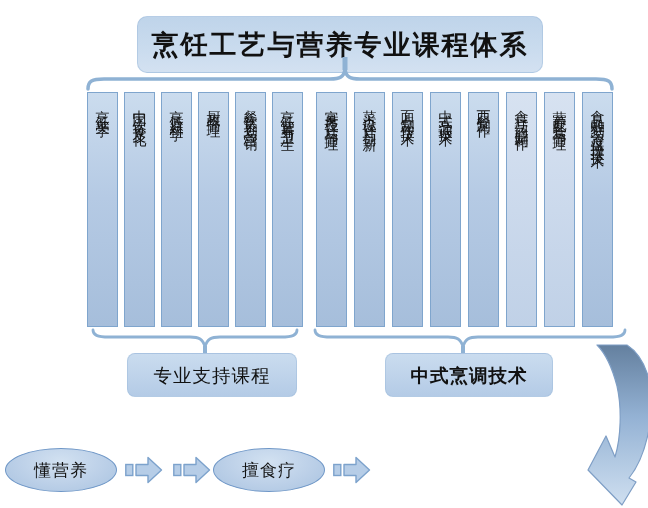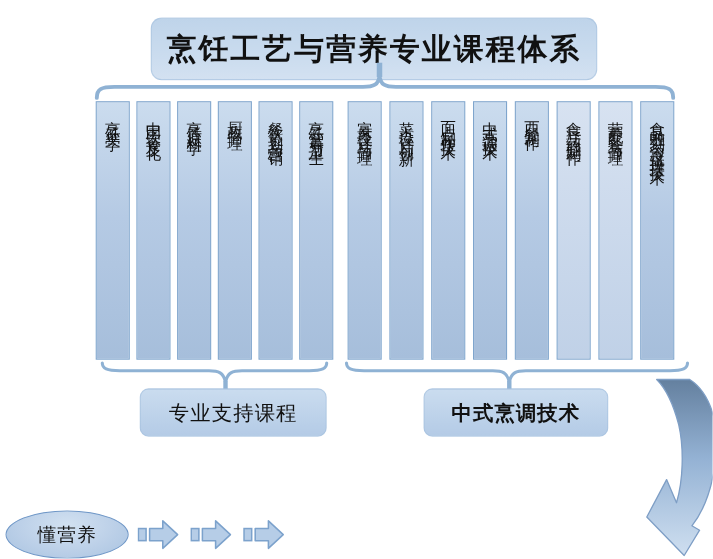--- a/index.html
+++ b/index.html
@@ -50,21 +50,21 @@
     position:absolute;top:353px;height:44px;box-sizing:border-box;
     border-radius:8px;border:1px solid rgba(160,190,220,.55);
     background:linear-gradient(180deg,#cadcef 0%,#b4cbe6 100%);
     display:flex;align-items:center;justify-content:center;
     font-size:18.5px;letter-spacing:1px;
   }
   #label-0{left:127px;width:170px;}
   #label-1{left:385px;width:168px;font-weight:bold;}
 
   
-  .flow-row{position:absolute;left:5px;top:464px;height:44px;display:flex;align-items:center;}
+  .flow-row{position:absolute;left:5px;top:448px;height:44px;display:flex;align-items:center;}
   .flow-ellipse{
     box-sizing:border-box;width:112px;height:44px;flex:0 0 112px;
     border-radius:50%;border:1.8px solid var(--ell-border);
     background:radial-gradient(ellipse at 50% 30%,#d2e1f1 0%,#bcd0e8 55%,#a9c3e0 100%);
     display:flex;align-items:center;justify-content:center;
     font-size:17px;letter-spacing:1px;
   }
   .flow-arrow{flex:0 0 38px;width:38px;height:30px;margin:0 2px 0 8px;}
 </style>
 </head>
@@ -149,19 +149,20 @@
   <div class="flow-row" id="flow-row">
       <div class="flow-ellipse">懂营养</div>
       <svg class="flow-arrow" viewBox="0 0 38 30">
         <rect x="0.8" y="9.5" width="7" height="11" fill="var(--arrow-fill)" stroke="var(--arrow-border)" stroke-width="1.4"></rect>
         <polygon points="11,9.5 23,9.5 23,2.5 36.5,15 23,27.5 23,20.5 11,20.5" fill="var(--arrow-fill)" stroke="var(--arrow-border)" stroke-width="1.4" stroke-linejoin="round"></polygon>
       </svg>
       <svg class="flow-arrow" viewBox="0 0 38 30">
         <rect x="0.8" y="9.5" width="7" height="11" fill="var(--arrow-fill)" stroke="var(--arrow-border)" stroke-width="1.4"></rect>
         <polygon points="11,9.5 23,9.5 23,2.5 36.5,15 23,27.5 23,20.5 11,20.5" fill="var(--arrow-fill)" stroke="var(--arrow-border)" stroke-width="1.4" stroke-linejoin="round"></polygon>
       </svg>
+      <div class="flow-ellipse">擅食疗</div>
       <svg class="flow-arrow" viewBox="0 0 38 30">
         <rect x="0.8" y="9.5" width="7" height="11" fill="var(--arrow-fill)" stroke="var(--arrow-border)" stroke-width="1.4"></rect>
         <polygon points="11,9.5 23,9.5 23,2.5 36.5,15 23,27.5 23,20.5 11,20.5" fill="var(--arrow-fill)" stroke="var(--arrow-border)" stroke-width="1.4" stroke-linejoin="round"></polygon>
       </svg>
     </div>
 
 </div>
 
 </body></html>

